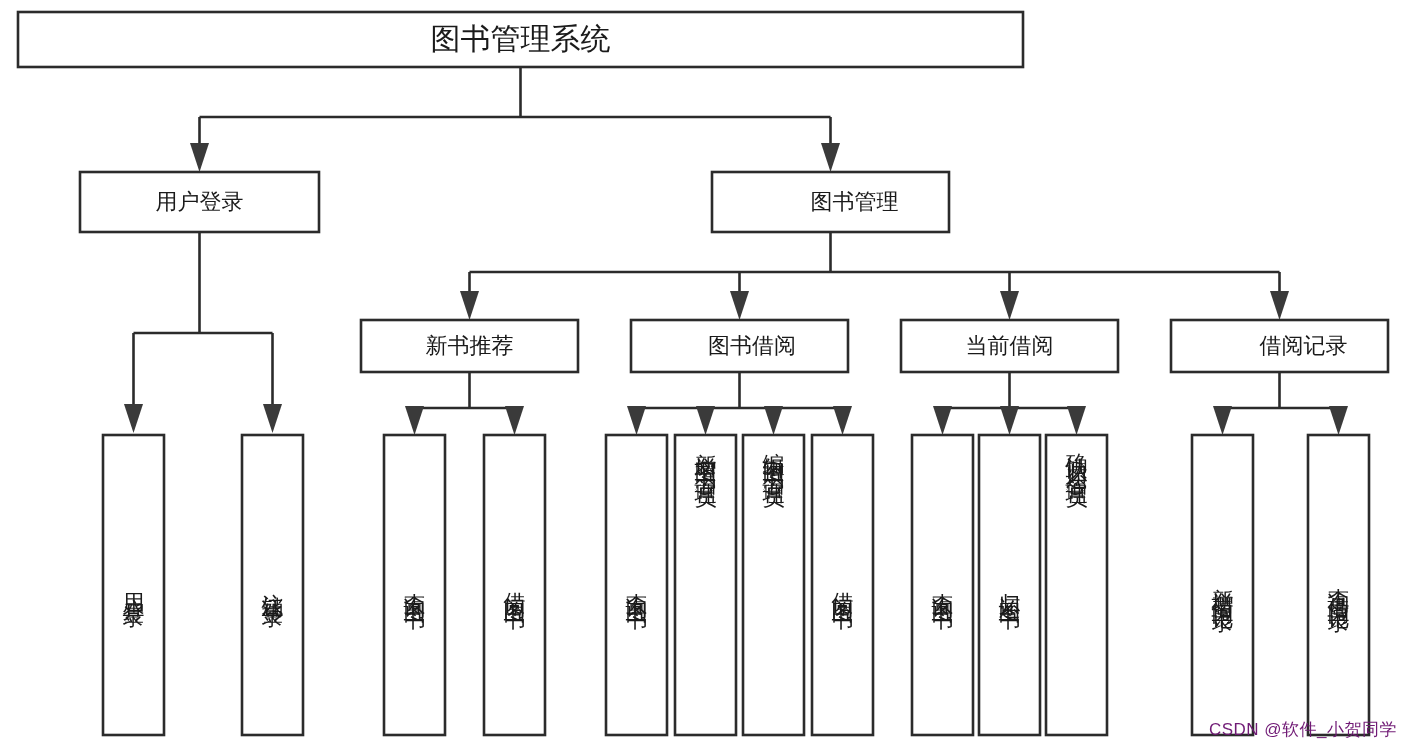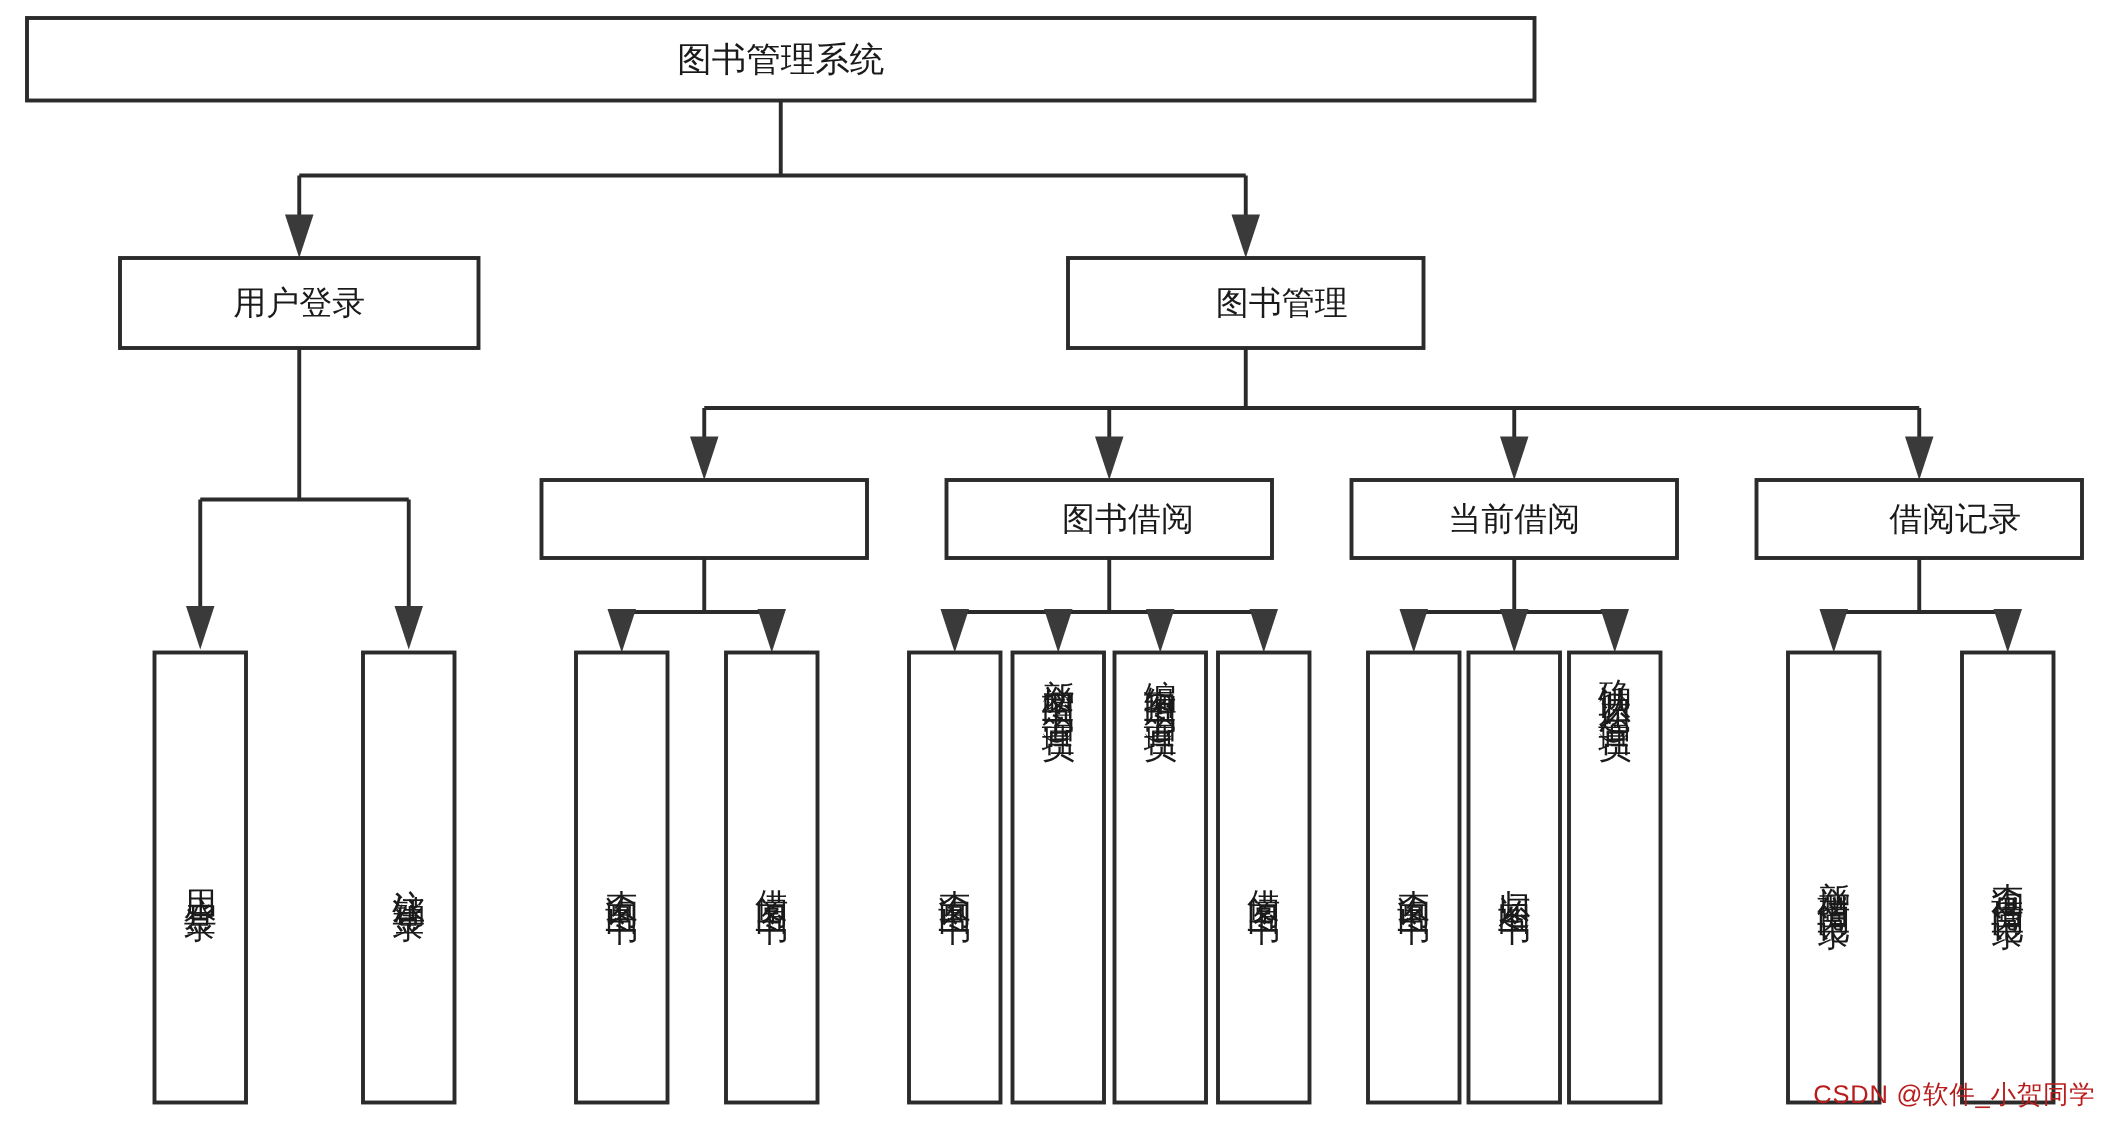--- a/index.html
+++ b/index.html
@@ -40,21 +40,21 @@
   .arrow-head {
     fill: #3a3a3a;
     stroke: none;
   }
   .watermark {
     position: absolute;
     right: 8px;
     bottom: 6px;
     font-family: "Liberation Sans", "DejaVu Sans", sans-serif;
     font-size: 17px;
-    color: #b91c1c;
+    color: #701a75;
     letter-spacing: 0.5px;
     user-select: none;
   }
   .vlabel-wrap {
     position: absolute;
     display: flex;
     align-items: center;
     justify-content: center;
     pointer-events: none;
   }
@@ -75,21 +75,21 @@
     justify-content: center;
     pointer-events: none;
   }
   .hlabel-text {
     font-family: "Liberation Sans", "DejaVu Sans", sans-serif;
     font-size: 22px;
     color: #1a1a1a;
     white-space: nowrap;
   }
   .hlabel-text.root {
-    font-size: 23px;
+    font-size: 30px;
   }
 </style>
 </head>
 <body>
 
 <div id="diagram-root">
 
   <svg class="flowchart" viewBox="0 0 1405 747">
 
     <g>
@@ -192,20 +192,23 @@
     <span class="hlabel-text root">图书管理系统</span>
   </div>
 
   <div class="hlabel-wrap" style="left:80px; top:172px; width:239px; height:60px;">
     <span class="hlabel-text">用户登录</span>
   </div>
   <div class="hlabel-wrap" style="left:712px; top:172px; width:237px; height:60px;padding-left:24px;">
     <span class="hlabel-text">图书管理</span>
   </div>
 
+  <div class="hlabel-wrap" style="left:361px; top:320px; width:217px; height:52px;">
+    <span class="hlabel-text">新书推荐</span>
+  </div>
   <div class="hlabel-wrap" style="left:631px; top:320px; width:242px; height:52px;">
     <span class="hlabel-text">图书借阅</span>
   </div>
   <div class="hlabel-wrap" style="left:901px; top:320px; width:217px; height:52px;">
     <span class="hlabel-text">当前借阅</span>
   </div>
   <div class="hlabel-wrap" style="left:1171px; top:320px; width:217px; height:52px;margin-left:24px;">
     <span class="hlabel-text">借阅记录</span>
   </div>
 

